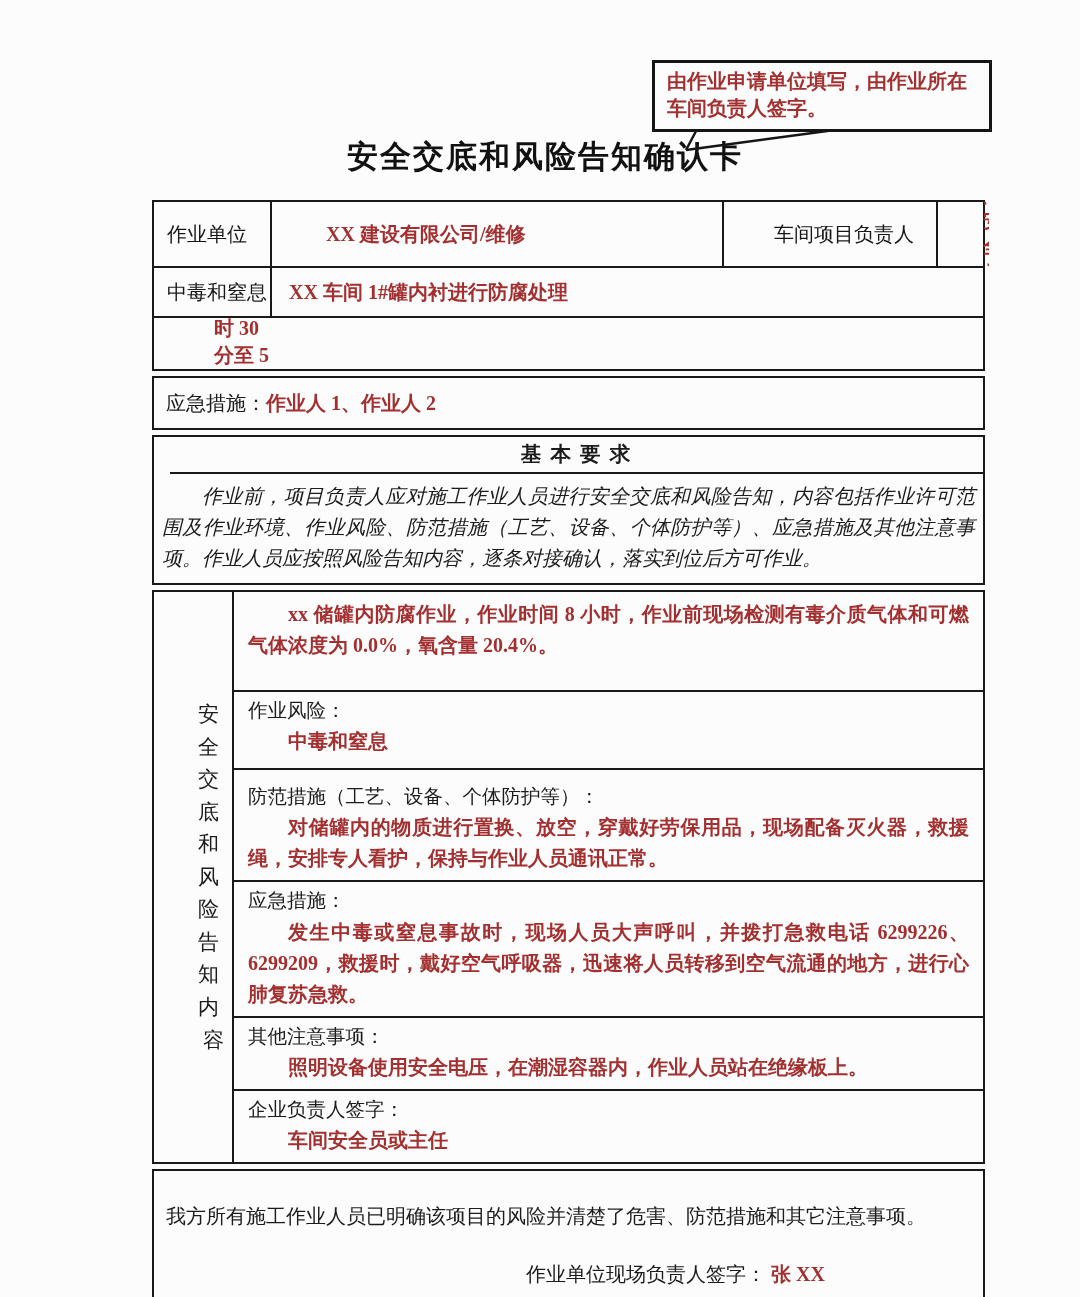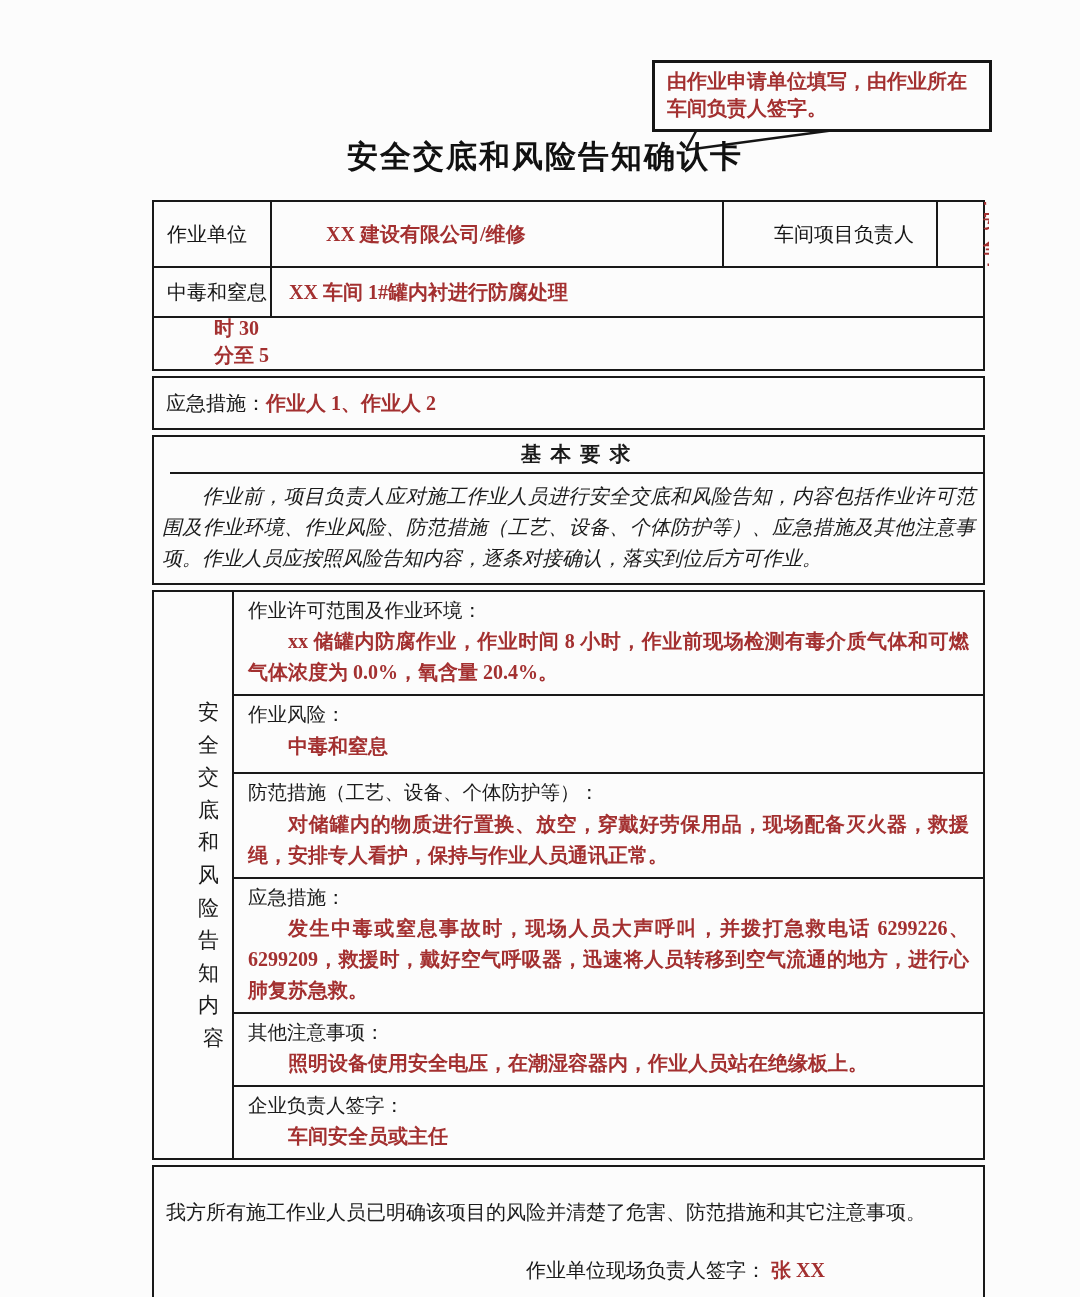--- a/index.html
+++ b/index.html
@@ -136,21 +136,21 @@
   .section .sec-label { font-size: 19.5px; line-height: 1.4; }
   .section .sec-content {
     font-size: 20px;
     line-height: 1.55;
     text-indent: 2em;
     text-align: justify;
     margin-top: 2px;
   }
   .sec-0 { min-height: 100px; }
   .sec-1 { min-height: 78px; }
-  .sec-2 { min-height: 100px; }
+  .sec-2 { min-height: 100px; margin-top: 8px; }
   .sec-3 { min-height: 117px; }
   .sec-4 { min-height: 62px; }
   .sec-5 { min-height: 66px; }
 
   
   .confirmation { min-height: 172px; padding: 30px 10px 14px 12px; box-sizing: border-box; }
   .confirm-statement { font-size: 20px; line-height: 1.5; }
   .confirm-sign { margin-top: 30px; margin-left: 360px; font-size: 20px; }
 </style>
 </head>
@@ -198,21 +198,20 @@
     <div class="side-label">
       <div>安全</div>
       <div>交底</div>
       <div>和风</div>
       <div>险告</div>
       <div>知内</div>
       <div>容</div>
     </div>
     <div class="sections">
       <div class="section sec-0">
-        <div class="sec-label">作业许可范围及作业环境：</div>
         <div class="sec-content red">xx 储罐内防腐作业，作业时间 8 小时，作业前现场检测有毒介质气体和可燃气体浓度为 0.0%，氧含量 20.4%。</div>
       </div>
       <div class="section sec-1">
         <div class="sec-label">作业风险：</div>
         <div class="sec-content red">中毒和窒息</div>
       </div>
       <div class="section sec-2">
         <div class="sec-label">防范措施（工艺、设备、个体防护等）：</div>
         <div class="sec-content red">对储罐内的物质进行置换、放空，穿戴好劳保用品，现场配备灭火器，救援绳，安排专人看护，保持与作业人员通讯正常。</div>
       </div>

